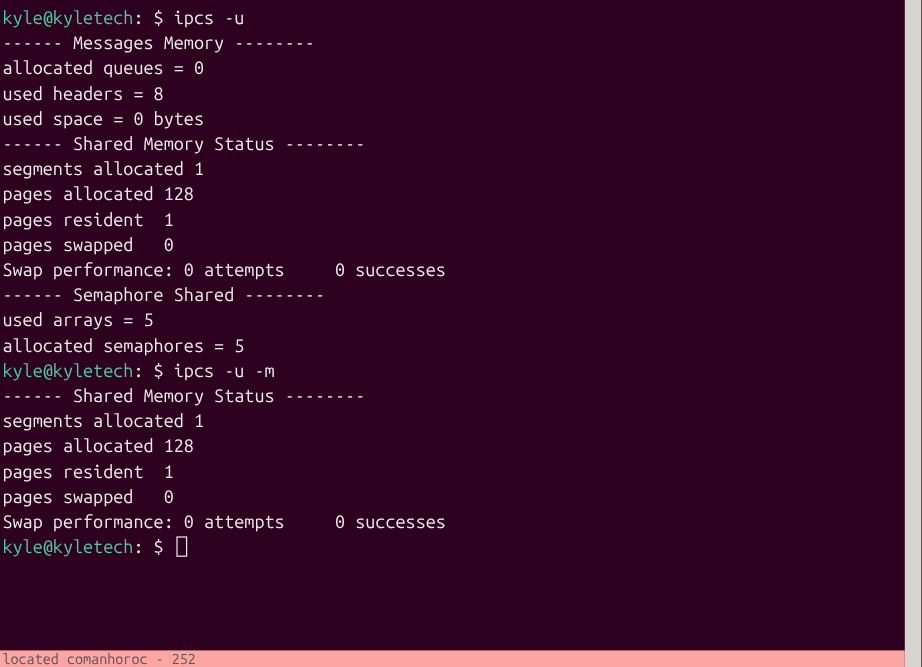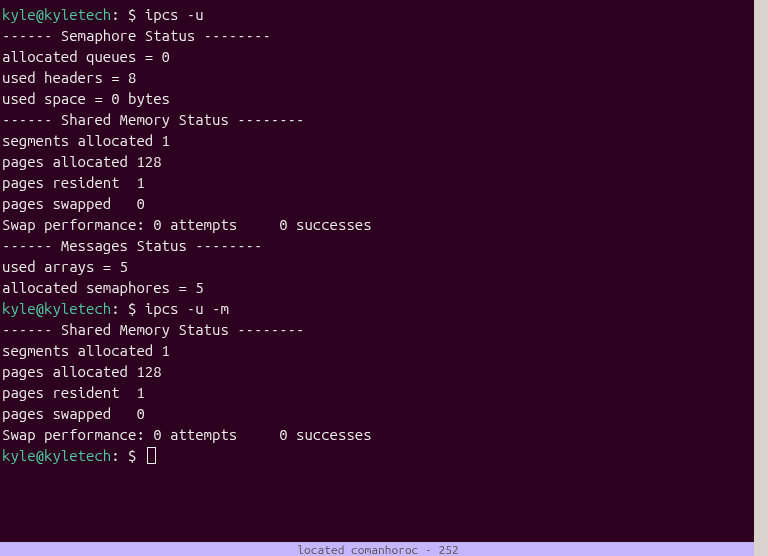--- a/index.html
+++ b/index.html
@@ -55,47 +55,46 @@
       bottom: 0;
       width: 14px;
       background: #d9d4ce;
     }
     .bottom-strip {
       position: absolute;
       left: 0;
       right: 14px;
       bottom: 0;
       height: 14px;
-      background: #c4b5fd;
+      background: #fca5a5;
       color: #555;
       font-size: 12px;
       padding-left: 2px;
       overflow: hidden;
       white-space: nowrap;
-      text-align: center;
     }
   </style>
 </head>
 <body>
 
 <div class="line"><span class="prompt-user">kyle@kyletech</span><span class="prompt-colon">:</span><span class="prompt-path"> </span><span class="prompt-dollar">$</span> <span class="cmd">ipcs -u</span></div>
 <div class="line"></div>
-<div class="line">------ Semaphore Status --------</div>
+<div class="line">------ Messages Memory --------</div>
 <div class="line">allocated queues = 0</div>
 <div class="line">used headers = 8</div>
 <div class="line">used space = 0 bytes</div>
 <div class="line"></div>
 <div class="line">------ Shared Memory Status --------</div>
 <div class="line">segments allocated 1</div>
 <div class="line">pages allocated 128</div>
 <div class="line">pages resident  1</div>
 <div class="line">pages swapped   0</div>
 <div class="line">Swap performance: 0 attempts     0 successes</div>
 <div class="line"></div>
-<div class="line">------ Messages Status --------</div>
+<div class="line">------ Semaphore Shared --------</div>
 <div class="line">used arrays = 5</div>
 <div class="line">allocated semaphores = 5</div>
 <div class="line"></div>
 <div class="line"><span class="prompt-user">kyle@kyletech</span><span class="prompt-colon">:</span><span class="prompt-path"> </span><span class="prompt-dollar">$</span> <span class="cmd">ipcs -u -m</span></div>
 <div class="line"></div>
 <div class="line">------ Shared Memory Status --------</div>
 <div class="line">segments allocated 1</div>
 <div class="line">pages allocated 128</div>
 <div class="line">pages resident  1</div>
 <div class="line">pages swapped   0</div>

